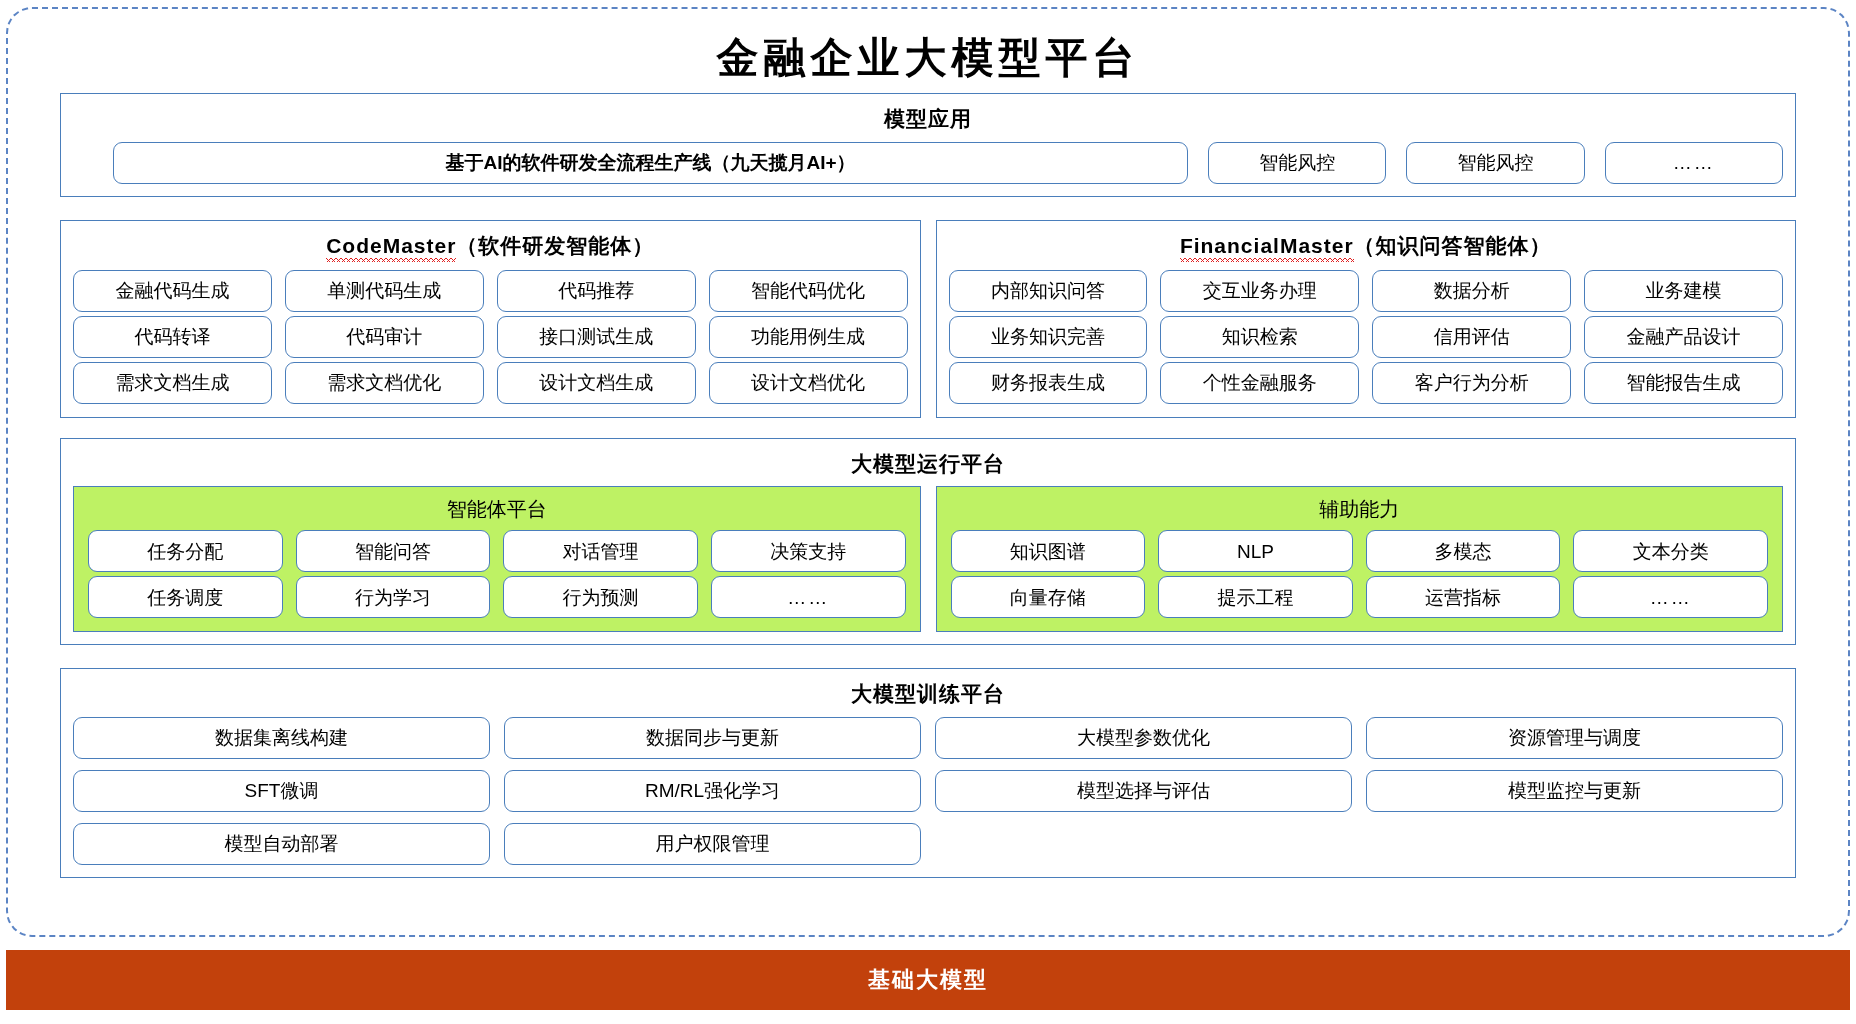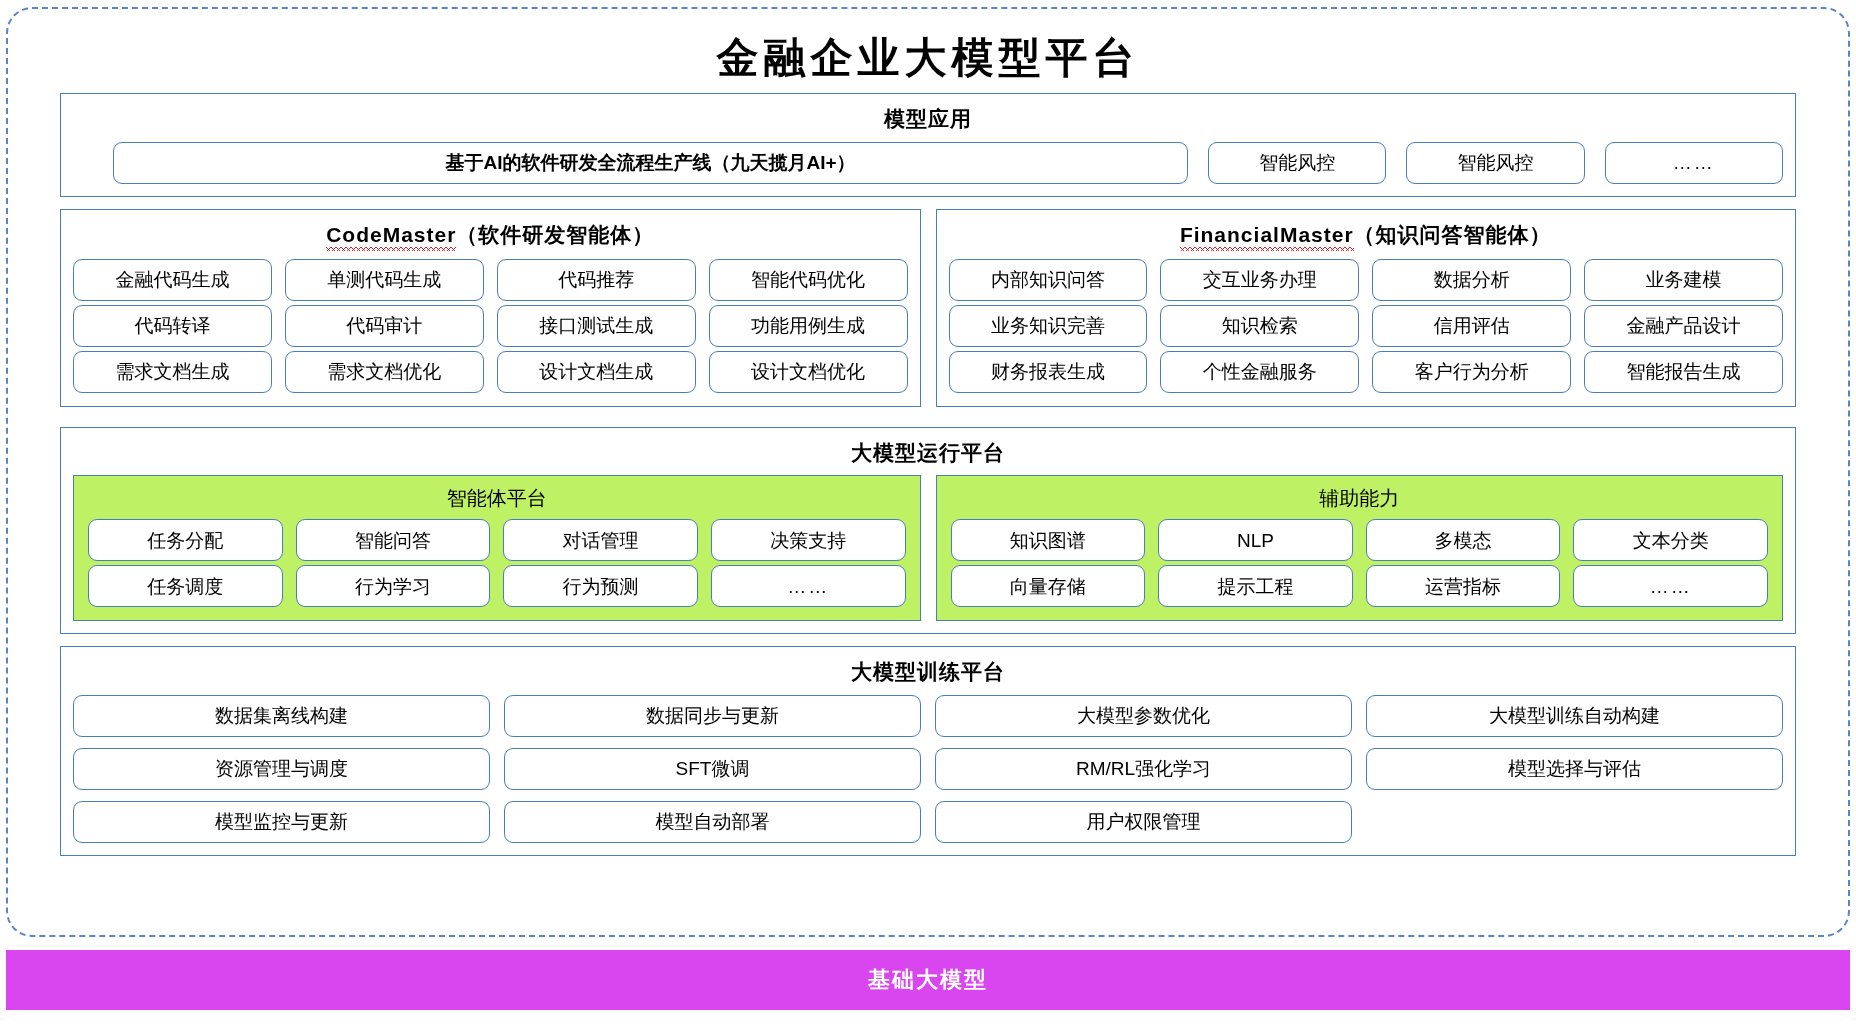--- a/index.html
+++ b/index.html
@@ -46,21 +46,21 @@
     margin: 14px 0 10px 0;
     color: #000;
   }
 
   
   .panel {
     box-sizing: border-box;
     border: 1.4px solid #4a7ebb;
     background: #ffffff;
     padding: 8px 12px 12px 12px;
-    margin-bottom: 12px;
+    margin-bottom: 23px;
   }
   .panel-title {
     text-align: center;
     font-size: 21px;
     font-weight: 700;
     line-height: 1.3;
     margin: 3px 0 9px 0;
     letter-spacing: 1px;
   }
   .panel-title-light {
@@ -161,21 +161,21 @@
     gap: 11px 14px;
   }
 
   
   .foundation-bar {
     position: absolute;
     left: 6px;
     top: 950px;
     width: 1844px;
     height: 60px;
-    background: #d946ef;
+    background: #c2410c;
     color: #ffffff;
     display: flex;
     align-items: center;
     justify-content: center;
     font-size: 22px;
     font-weight: 700;
     letter-spacing: 2px;
   }
 </style>
 </head>
@@ -269,21 +269,20 @@
         </div>
       </div>
     </div>
 
     <div class="panel">
       <div class="panel-title">大模型训练平台</div>
       <div class="grid6">
         <div class="pill">数据集离线构建</div>
         <div class="pill">数据同步与更新</div>
         <div class="pill">大模型参数优化</div>
-        <div class="pill">大模型训练自动构建</div>
         <div class="pill">资源管理与调度</div>
         <div class="pill">SFT微调</div>
         <div class="pill">RM/RL强化学习</div>
         <div class="pill">模型选择与评估</div>
         <div class="pill">模型监控与更新</div>
         <div class="pill">模型自动部署</div>
         <div class="pill">用户权限管理</div>
       </div>
     </div>
 

